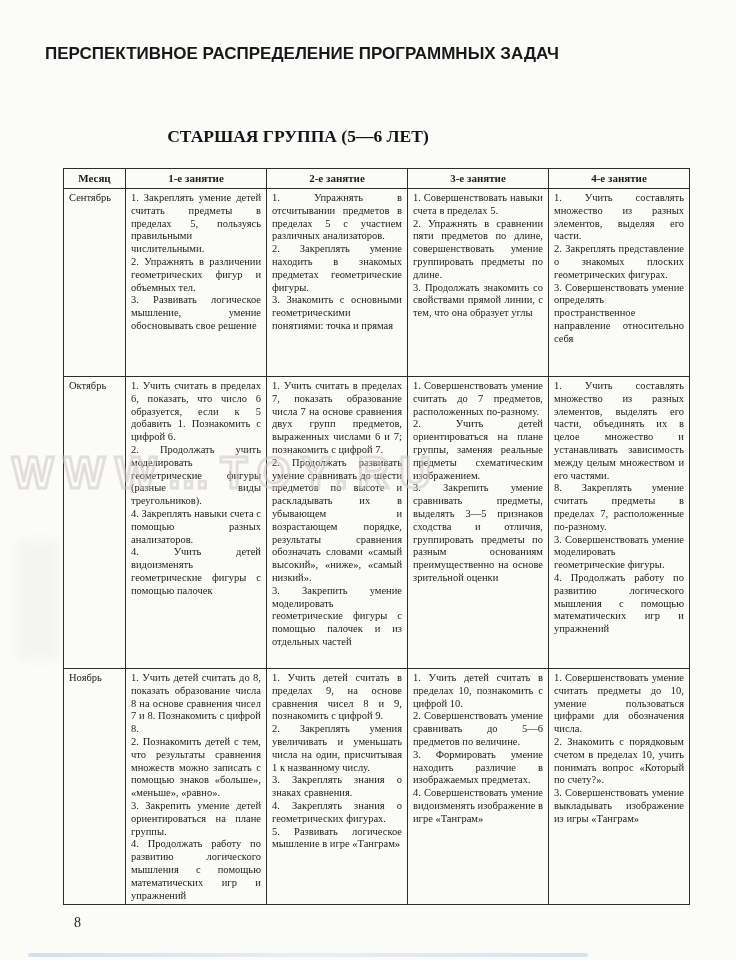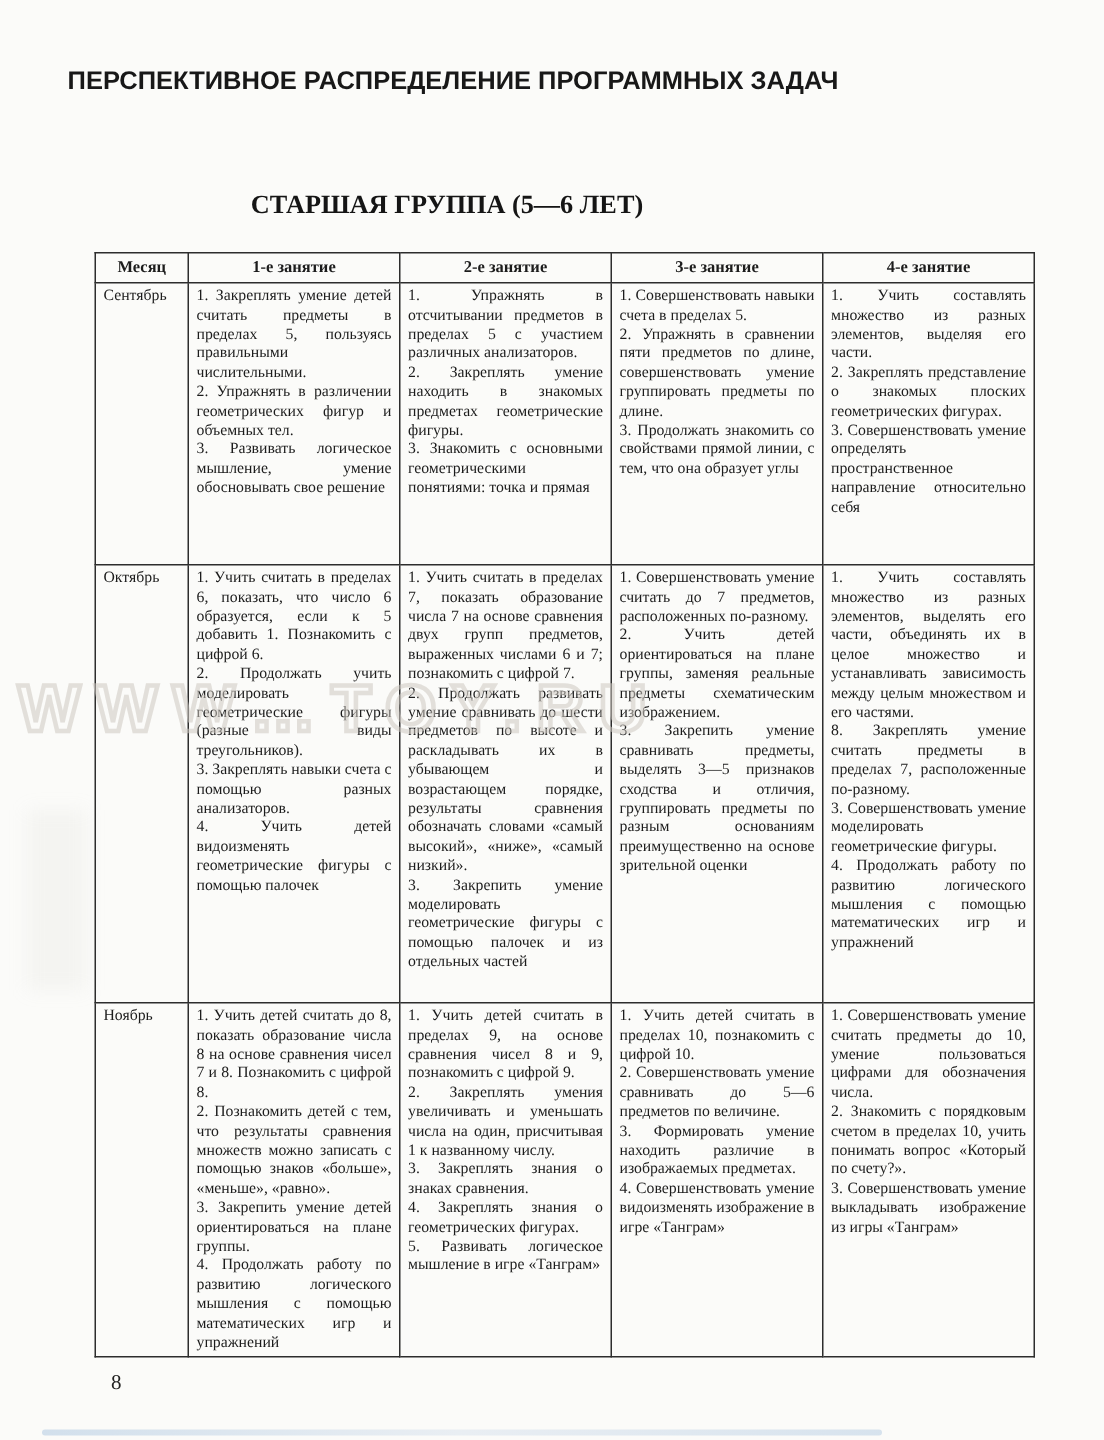--- a/index.html
+++ b/index.html
@@ -147,21 +147,21 @@
         <p class="itm">1. Учить составлять множество из разных элементов, выделяя его части.</p>
         <p class="itm">2. Закреплять представление о знакомых плоских геометрических фигурах.</p>
         <p class="itm">3. Совершенствовать умение определять пространственное направление относительно себя</p>
       </td>
     </tr>
     <tr class="r-oct">
       <td class="month-cell">Октябрь</td>
       <td>
         <p class="itm">1. Учить считать в пределах 6, показать, что число 6 образуется, если к 5 добавить 1. Познакомить с цифрой 6.</p>
         <p class="itm">2. Продолжать учить моделировать геометрические фигуры (разные виды треугольников).</p>
-        <p class="itm">3. Закреплять навыки счета с помощью разных анализаторов.</p>
+        <p class="itm">4. Закреплять навыки счета с помощью разных анализаторов.</p>
         <p class="itm">4. Учить детей видоизменять геометрические фигуры с помощью палочек</p>
       </td>
       <td>
         <p class="itm">1. Учить считать в пределах 7, показать образование числа 7 на основе сравнения двух групп предметов, выраженных числами 6 и 7; познакомить с цифрой 7.</p>
         <p class="itm">2. Продолжать развивать умение сравнивать до шести предметов по высоте и раскладывать их в убывающем и возрастающем порядке, результаты сравнения обозначать словами «самый высокий», «ниже», «самый низкий».</p>
         <p class="itm">3. Закрепить умение моделировать геометрические фигуры с помощью палочек и из отдельных частей</p>
       </td>
       <td>
         <p class="itm">1. Совершенствовать умение считать до 7 предметов, расположенных по-разному.</p>
         <p class="itm">2. Учить детей ориентироваться на плане группы, заменяя реальные предметы схематическим изображением.</p>

